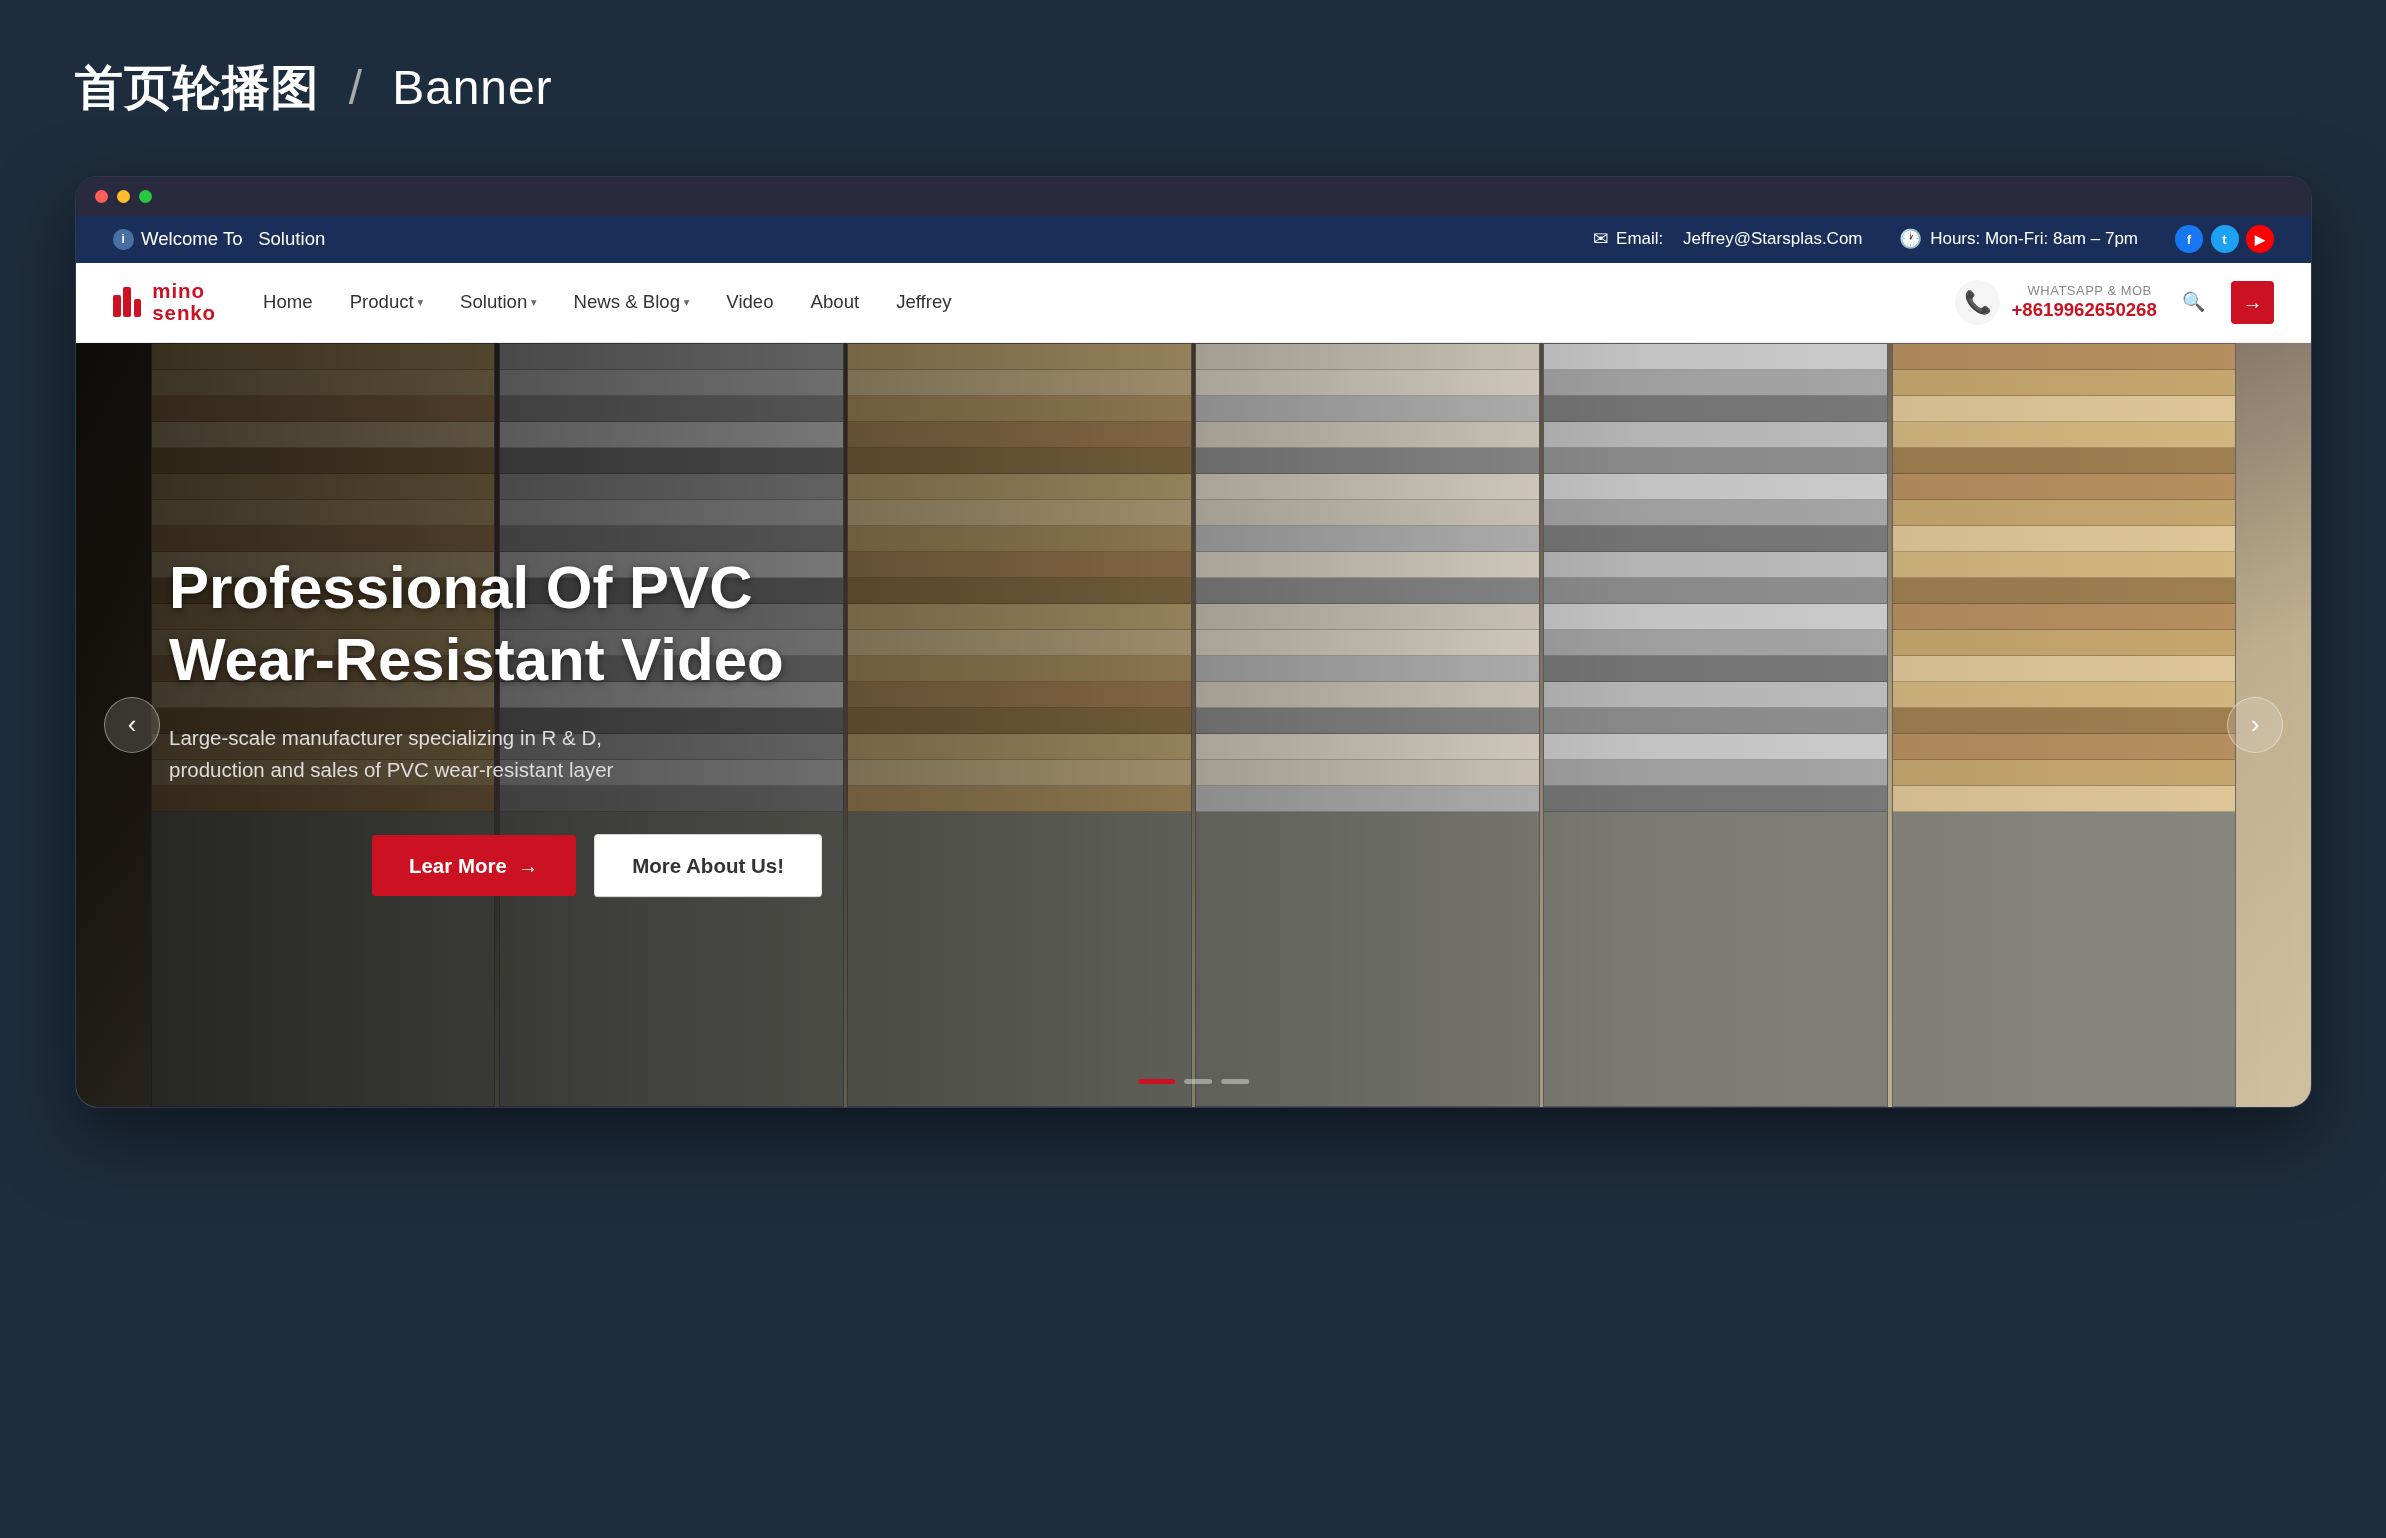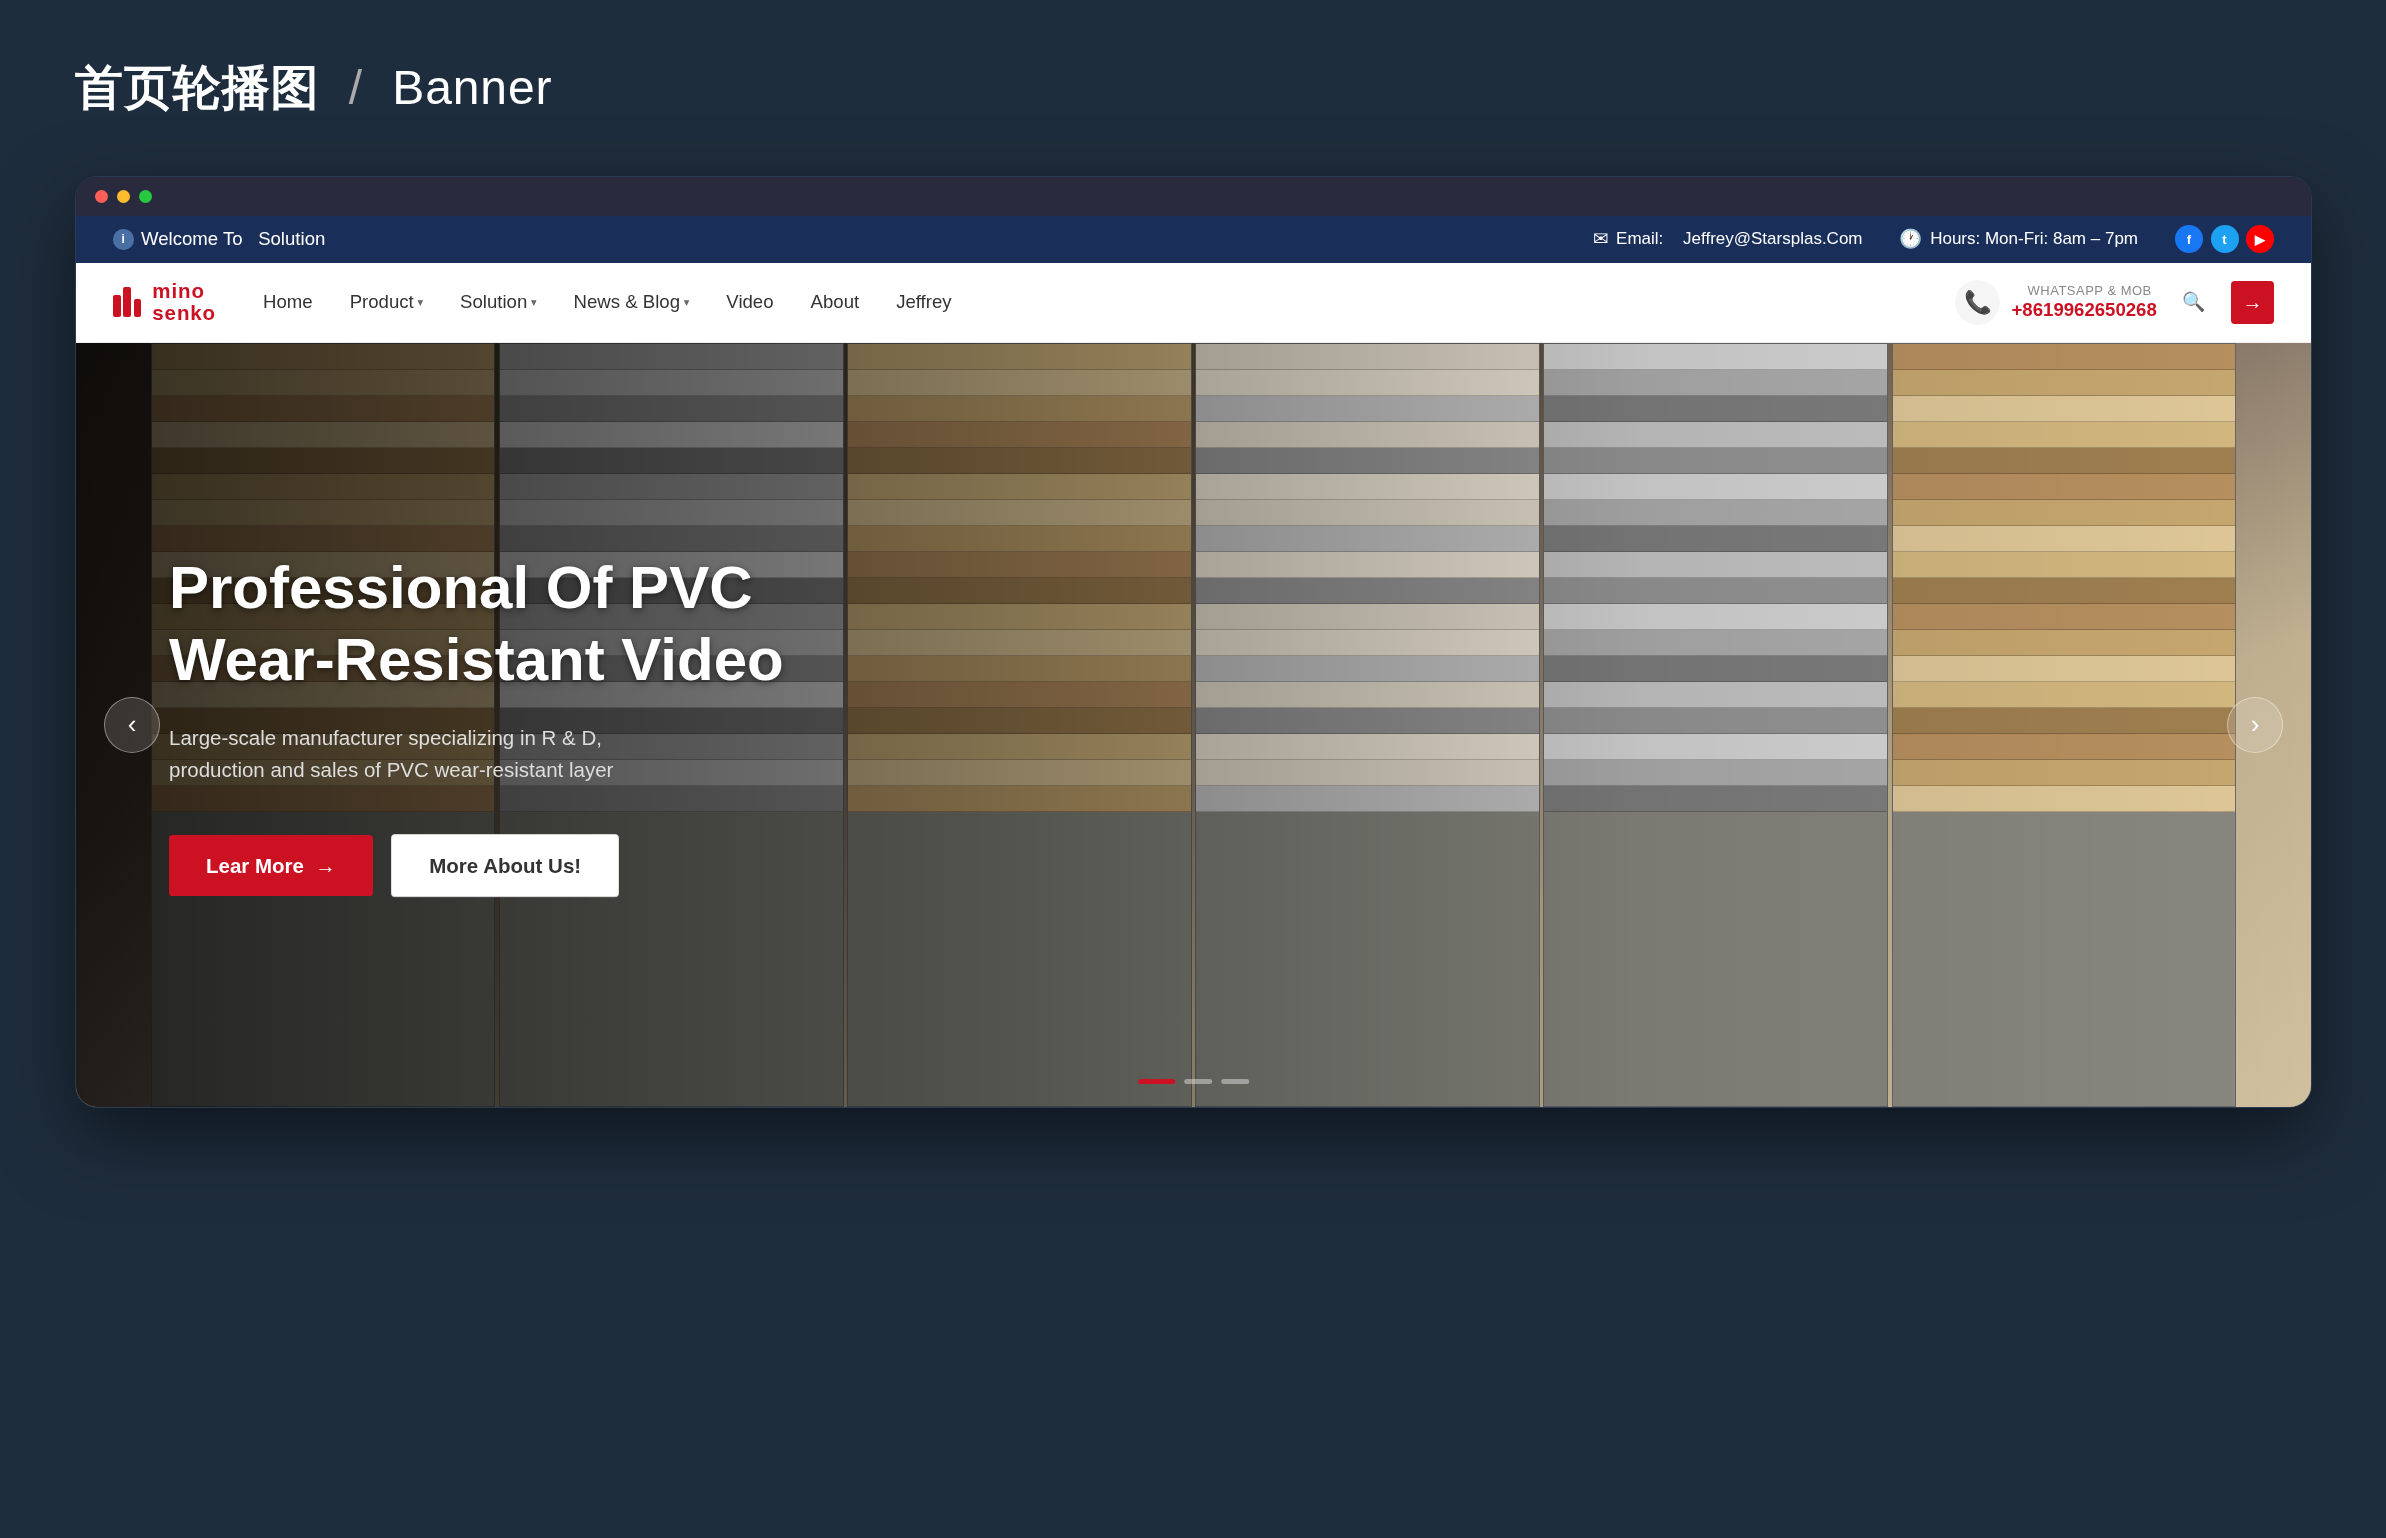--- a/index.html
+++ b/index.html
@@ -372,20 +372,21 @@
       color: #dddddd;
       margin-bottom: 47px;
       line-height: 1.6;
       max-width: 522px;
     }
 
     .hero-buttons {
       display: flex;
       gap: 18.6px;
       align-items: center;
+      justify-content: flex-end;
     }
 
     .btn-primary {
       background: #cc1122;
       color: #ffffff;
       padding: 18.6px 37px;
       border: none;
       border-radius: 3.7px;
       font-size: 20.5px;
       font-weight: 600;

